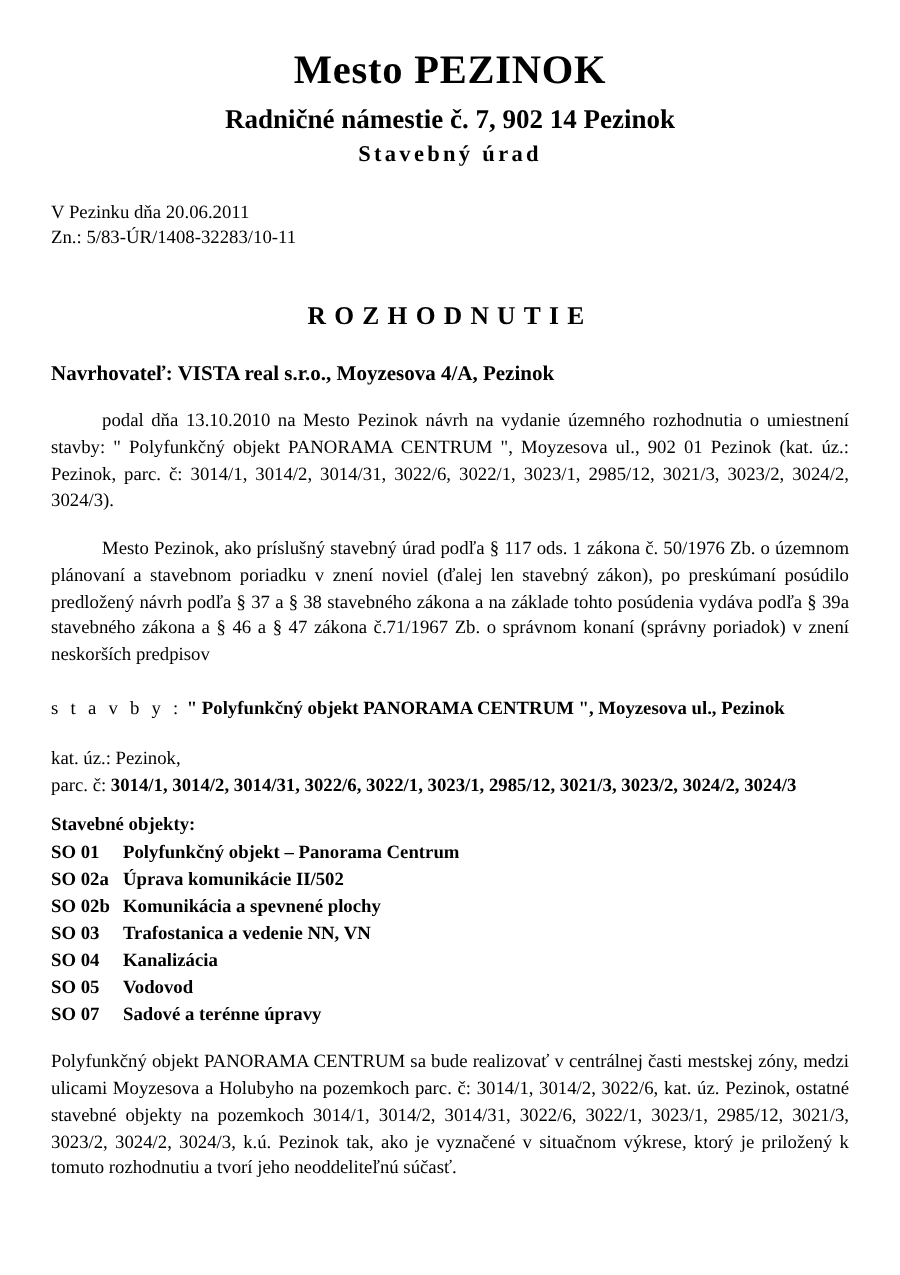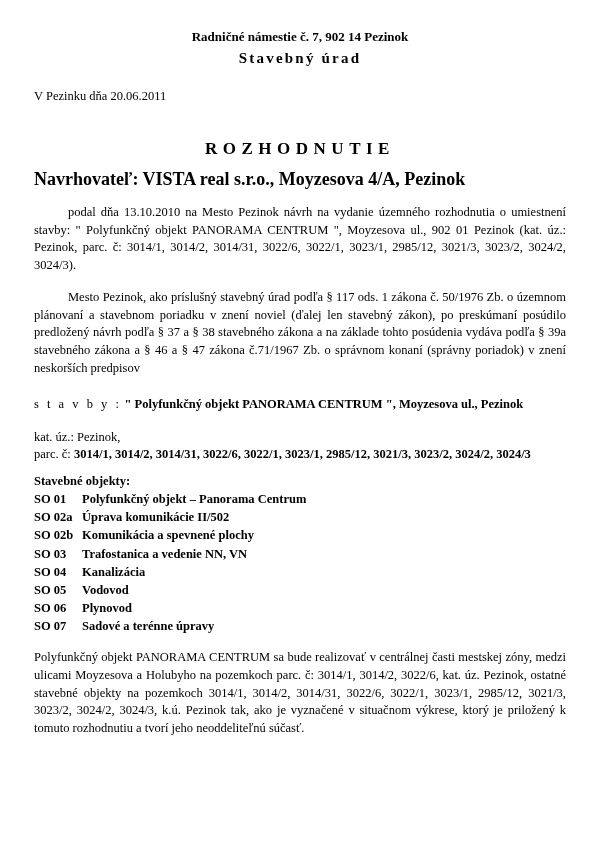--- a/index.html
+++ b/index.html
@@ -24,21 +24,21 @@
   .org-title {
     text-align: center;
     font-size: 27px;
     font-weight: bold;
     letter-spacing: 0.5px;
     margin: 10px 0 0 0;
     line-height: 1.1;
   }
   .org-subtitle {
     text-align: center;
-    font-size: 13px;
+    font-size: 18px;
     font-weight: bold;
     margin: 7px 0 0 0;
   }
   .org-dept {
     text-align: center;
     font-size: 15px;
     font-weight: bold;
     margin: 5px 0 0 0;
     letter-spacing: 2.2px;
   }
@@ -48,22 +48,22 @@
     line-height: 1.42;
   }
   .doc-title {
     text-align: center;
     font-size: 17px;
     font-weight: bold;
     letter-spacing: 5.5px;
     margin: 33px 0 0 0;
   }
   .applicant {
-    margin-top: 10px;
-    font-size: 18px;
+    margin-top: 21px;
+    font-size: 14px;
     font-weight: bold;
     font-family: Liberation Serif, serif;
   }
   .applicant .lbl {
     font-weight: bold;
   }
   p.body {
     font-size: 12.5px;
     text-align: justify;
     line-height: 1.42;
@@ -106,25 +106,27 @@
   }
   .final {
     margin-top: 18px;
   }
 </style>
 </head>
 <body>
 
 <div class="page">
 
+  <div class="org-title">Mesto PEZINOK</div>
   <div class="org-subtitle">Radničné námestie č. 7, 902 14 Pezinok</div>
   <div class="org-dept">Stavebný úrad</div>
 
   <div class="meta">
     <div>V Pezinku dňa 20.06.2011</div>
+    <div>Zn.: 5/83-ÚR/1408-32283/10-11</div>
   </div>
 
   <div class="doc-title">ROZHODNUTIE</div>
 
   <div class="applicant">
     <span class="lbl">Navrhovateľ:</span>
     <span>VISTA real s.r.o., Moyzesova 4/A, Pezinok</span>
   </div>
 
   <p class="body indent">podal dňa 13.10.2010 na Mesto Pezinok návrh na vydanie územného rozhodnutia o umiestnení stavby: " Polyfunkčný objekt PANORAMA CENTRUM ", Moyzesova ul., 902 01 Pezinok (kat. úz.: Pezinok, parc. č: 3014/1, 3014/2, 3014/31, 3022/6, 3022/1, 3023/1, 2985/12, 3021/3, 3023/2, 3024/2, 3024/3).</p>
@@ -157,22 +159,19 @@
     <div class="obj">
       <span class="code">SO 03</span><span>Trafostanica a vedenie NN, VN</span>
     </div>
     <div class="obj">
       <span class="code">SO 04</span><span>Kanalizácia</span>
     </div>
     <div class="obj">
       <span class="code">SO 05</span><span>Vodovod</span>
     </div>
     <div class="obj">
-      <span class="code">SO 06</span><span>Plynovod</span>
-    </div>
-    <div class="obj">
       <span class="code">SO 07</span><span>Sadové a terénne úpravy</span>
     </div>
   </div>
 
   <p class="body final">Polyfunkčný objekt PANORAMA CENTRUM sa bude realizovať v centrálnej časti mestskej zóny, medzi ulicami Moyzesova a Holubyho na pozemkoch parc. č: 3014/1, 3014/2, 3022/6, kat.  úz. Pezinok, ostatné stavebné objekty na pozemkoch 3014/1,  3014/2, 3014/31, 3022/6, 3022/1, 3023/1,  2985/12, 3021/3, 3023/2, 3024/2, 3024/3, k.ú. Pezinok  tak, ako je vyznačené v situačnom výkrese, ktorý je  priložený k tomuto rozhodnutiu a tvorí jeho  neoddeliteľnú súčasť.</p>
 
 </div>
 
 </body></html>

